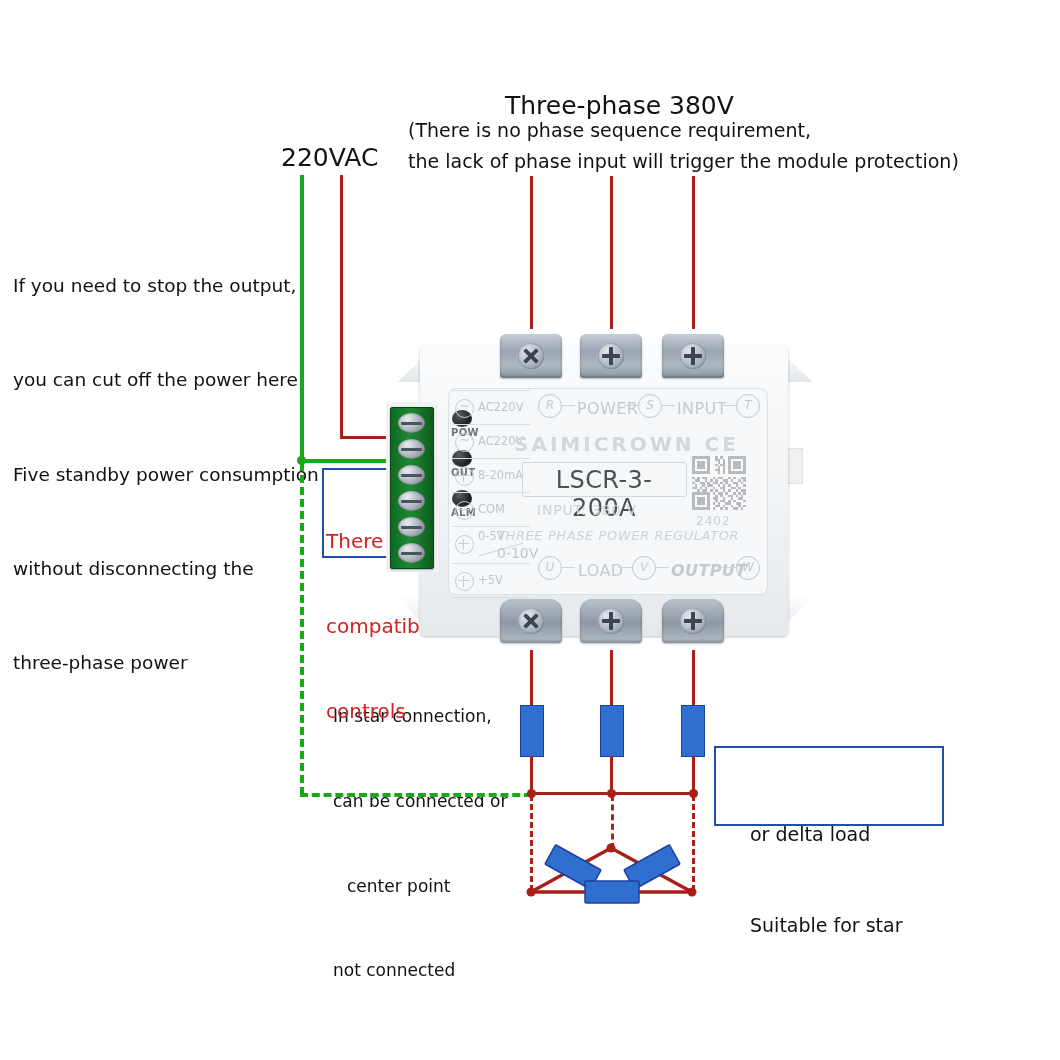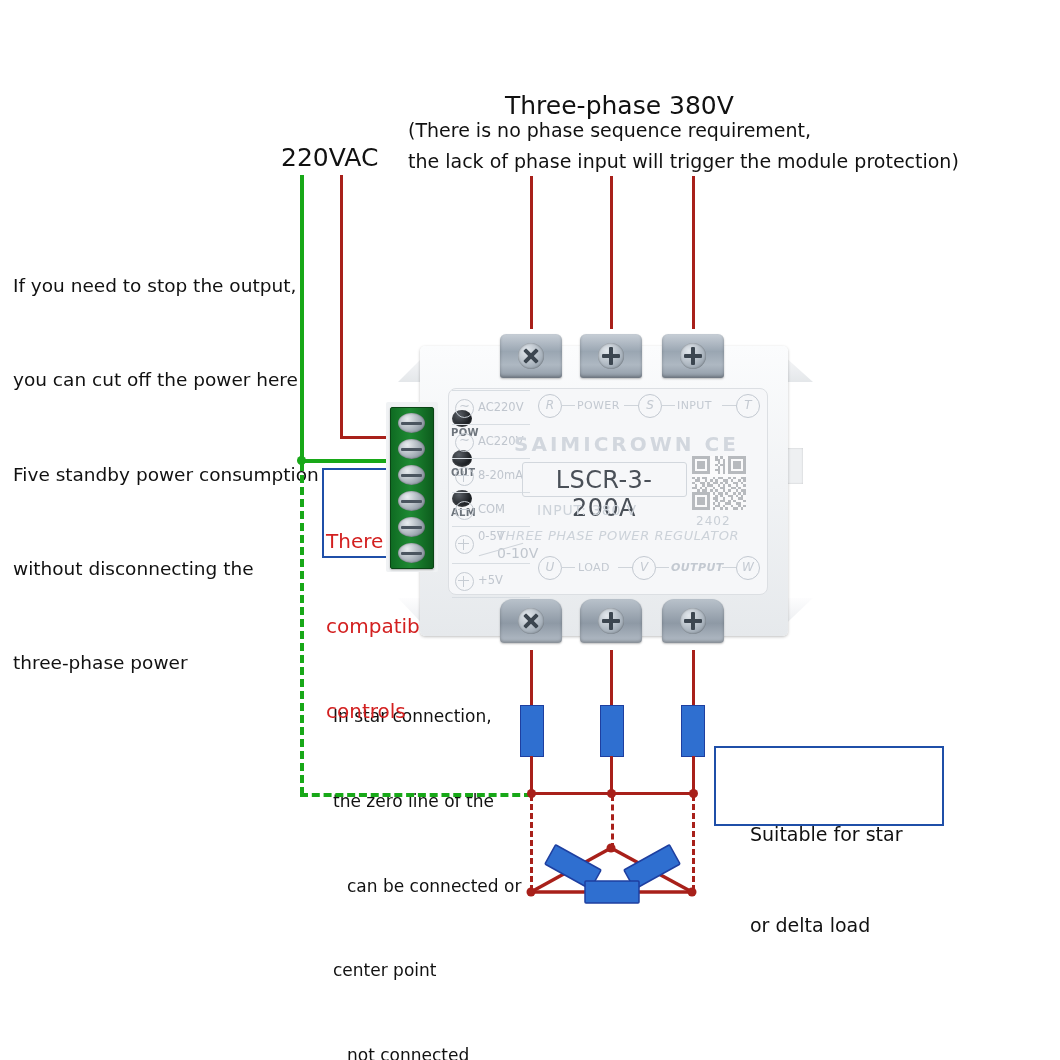--- a/index.html
+++ b/index.html
@@ -92,21 +92,21 @@
   .tstrip-back{position:absolute;left:-6px;top:74px;width:52px;height:170px;
                background:#f0f2f4;border-radius:2px;}
 
   
   .led{position:absolute;width:20px;height:17px;border-radius:50%;
        background:radial-gradient(circle at 35% 28%,#5a5f66,#16191d 70%);
        box-shadow:inset 0 -1px 2px rgba(255,255,255,.18);}
   .ledlbl{position:absolute;font-size:10px;color:#6d747c;font-weight:bold;letter-spacing:.3px;}
 
   
-  .silk{position:absolute;color:#c3c9d1;font-size:11px;letter-spacing:.4px;white-space:nowrap;}
+  .silk{position:absolute;color:#c3c9d1;font-size:16px;letter-spacing:.4px;white-space:nowrap;}
   .silk.ital{font-style:italic;}
   .ring{position:absolute;width:22px;height:22px;border:1.4px solid #c3c9d1;border-radius:50%;
         color:#c3c9d1;font-size:12px;font-style:italic;text-align:center;line-height:20px;}
   .hline{position:absolute;height:1px;background:#cfd4da;}
 
   .ioframe{position:absolute;left:60px;top:62px;width:78px;height:198px;}
   .iorow{position:relative;height:33px;border-bottom:1px solid #d8dde2;}
   .iorow:first-child{border-top:1px solid #d8dde2;}
   .iolbl{position:absolute;left:26px;top:9px;font-size:11.5px;color:#c0c6ce;white-space:nowrap;}
   .iosym{position:absolute;left:3px;top:8px;width:17px;height:17px;border:1.3px solid #c6ccd3;
@@ -142,37 +142,36 @@
   <div class="txt" id="left-note">
     <div>If you need to stop the output,</div>
     <div>you can cut off the power here</div>
     <div>Five standby power consumption</div>
     <div>without disconnecting the</div>
     <div>three-phase power</div>
   </div>
 
   <div class="txt" id="star-note">
     <div>In star connection,</div>
-    <div>the zero line of the</div>
     <div>can be connected or</div>
     <div>center point</div>
     <div>not connected</div>
   </div>
 
   <div class="box" id="box-compatible"></div>
   <div class="txt" id="txt-compatible">
     <div>There</div>
     <div>compatible</div>
     <div>controls</div>
   </div>
 
   <div class="box" id="box-suitable"></div>
   <div class="txt" id="txt-suitable">
+    <div>or delta load</div>
     <div>Suitable for star</div>
-    <div>or delta load</div>
   </div>
 
   <div class="w wv" style="left:530px;top:176px;height:153px;"></div>
   <div class="w wv" style="left:610px;top:176px;height:153px;"></div>
   <div class="w wv" style="left:692px;top:176px;height:153px;"></div>
 
   <div class="w wv green" style="left:300px;top:175px;height:288px;width:4px;"></div>
   <div class="w wh green" style="left:300px;top:459px;width:100px;height:4px;"></div>
   <div class="dot gdot" style="left:297px;top:456px;"></div>
 

